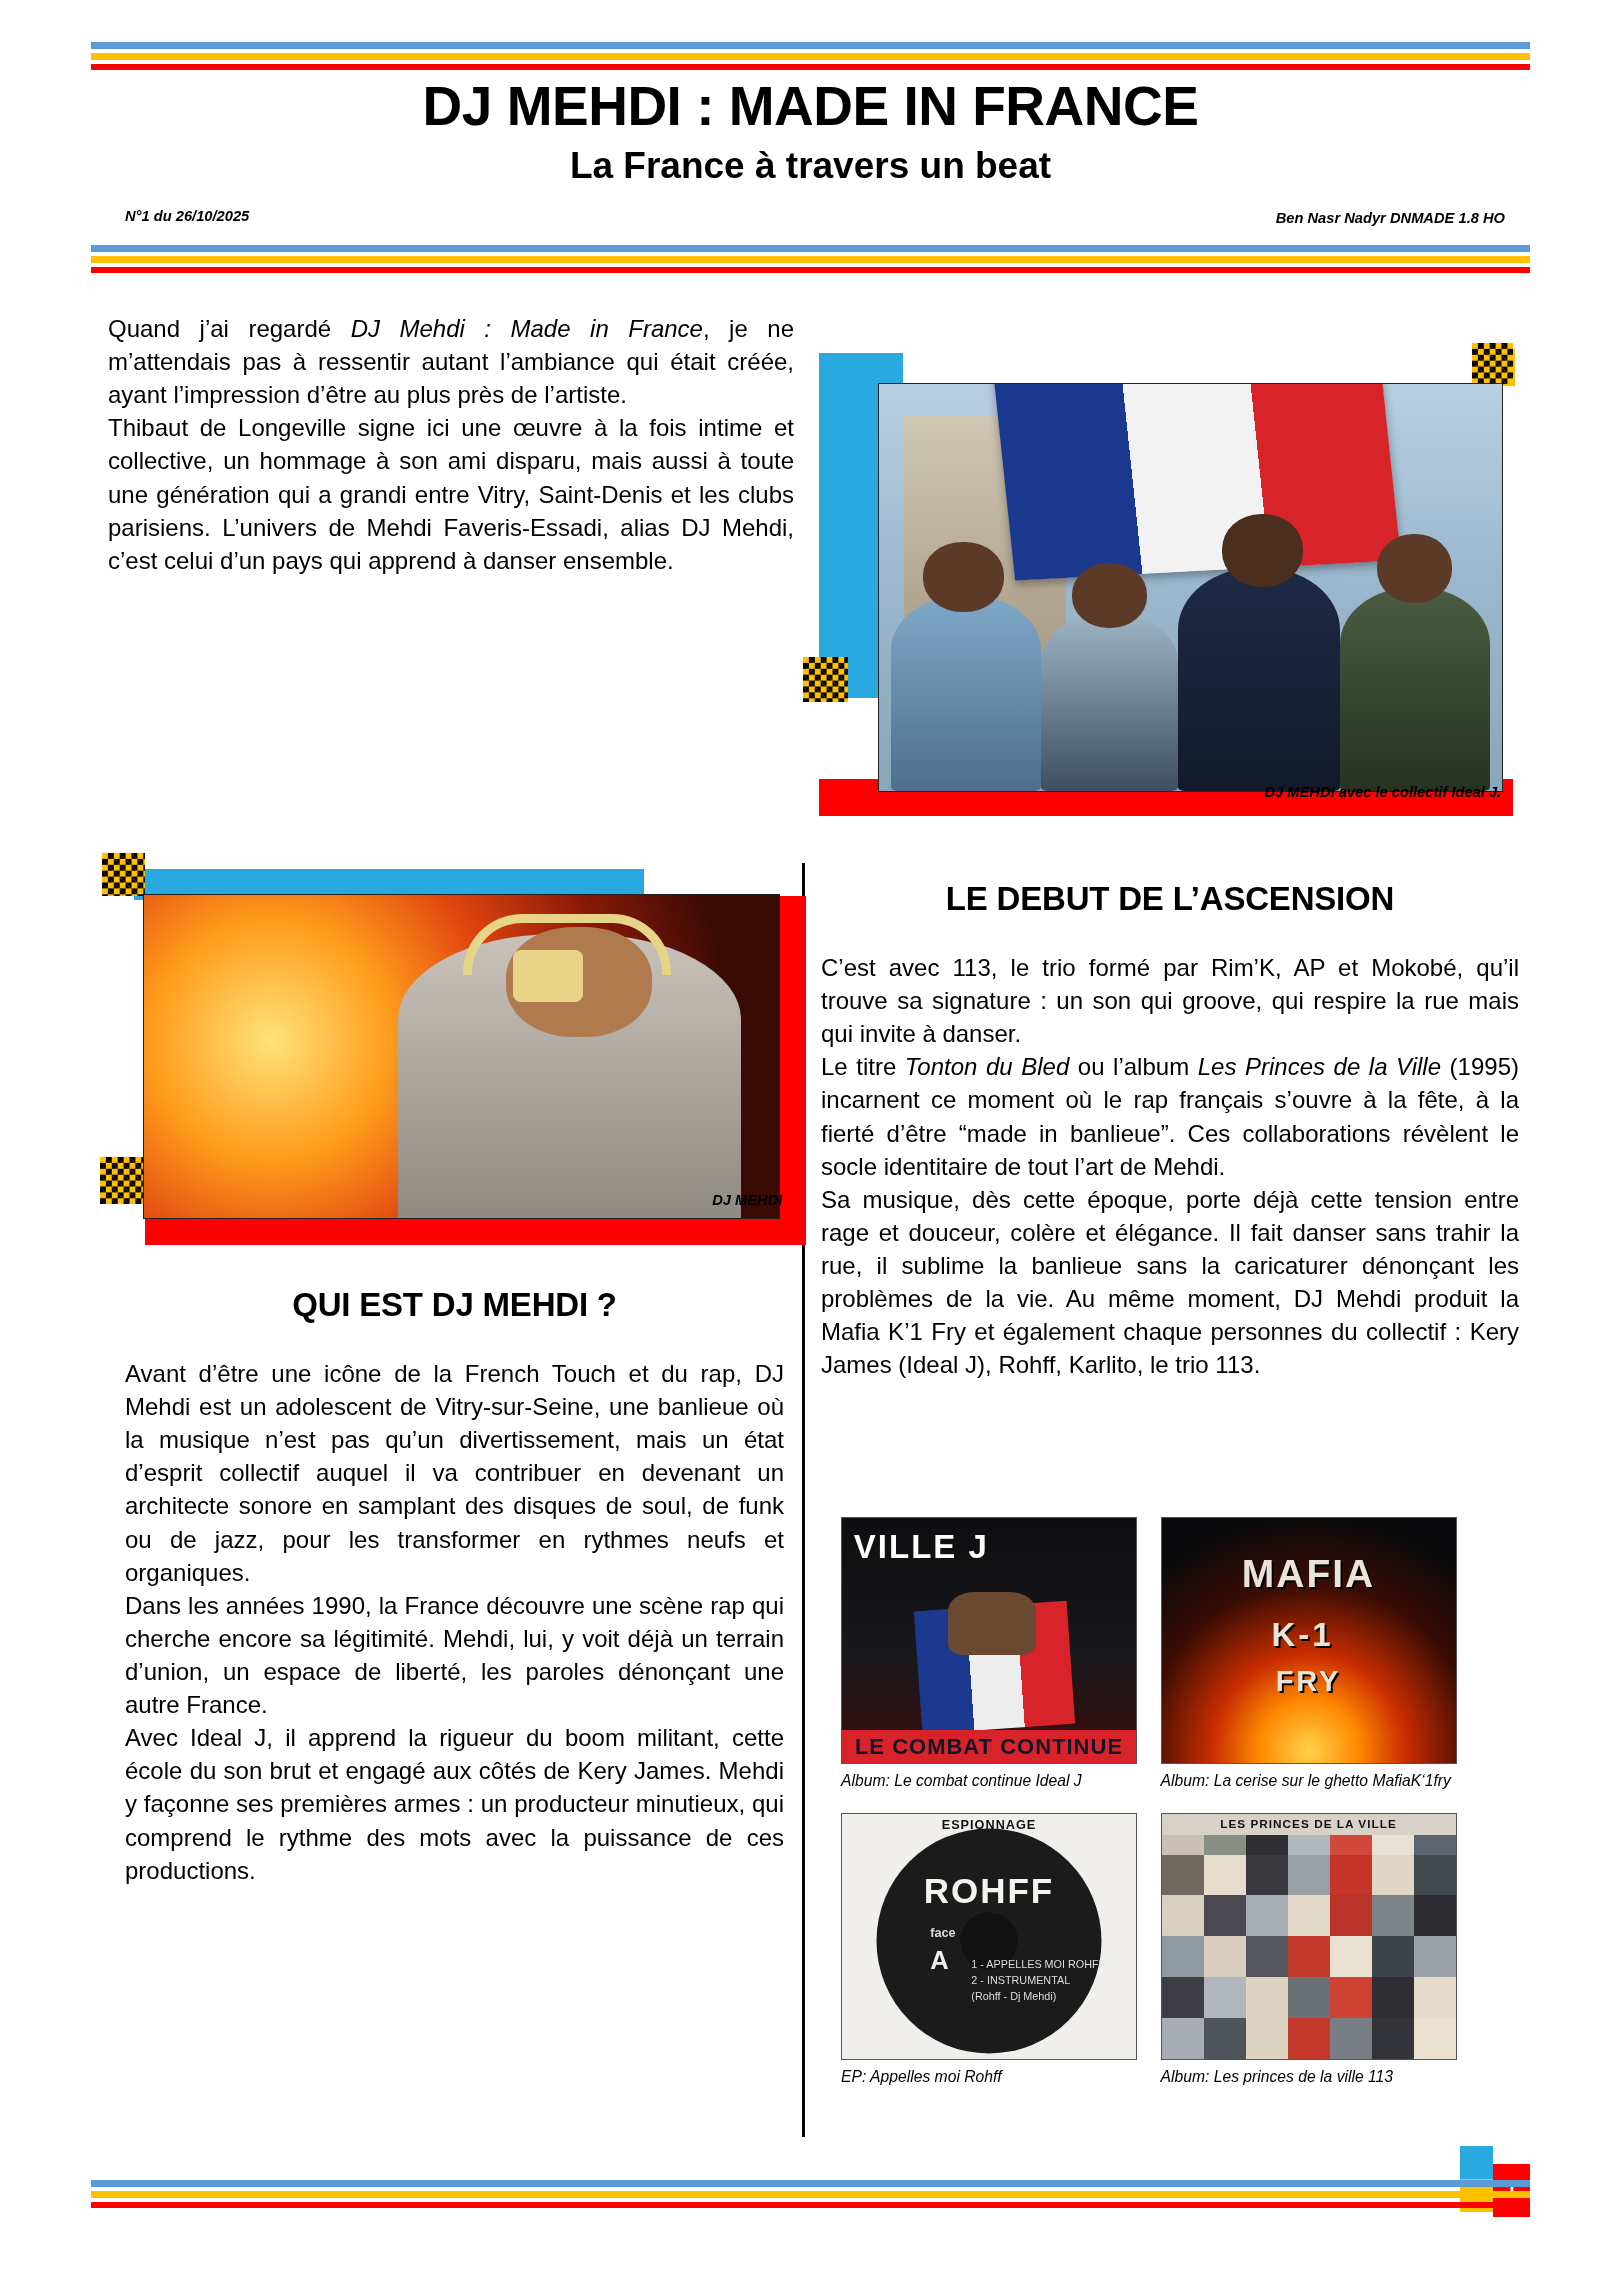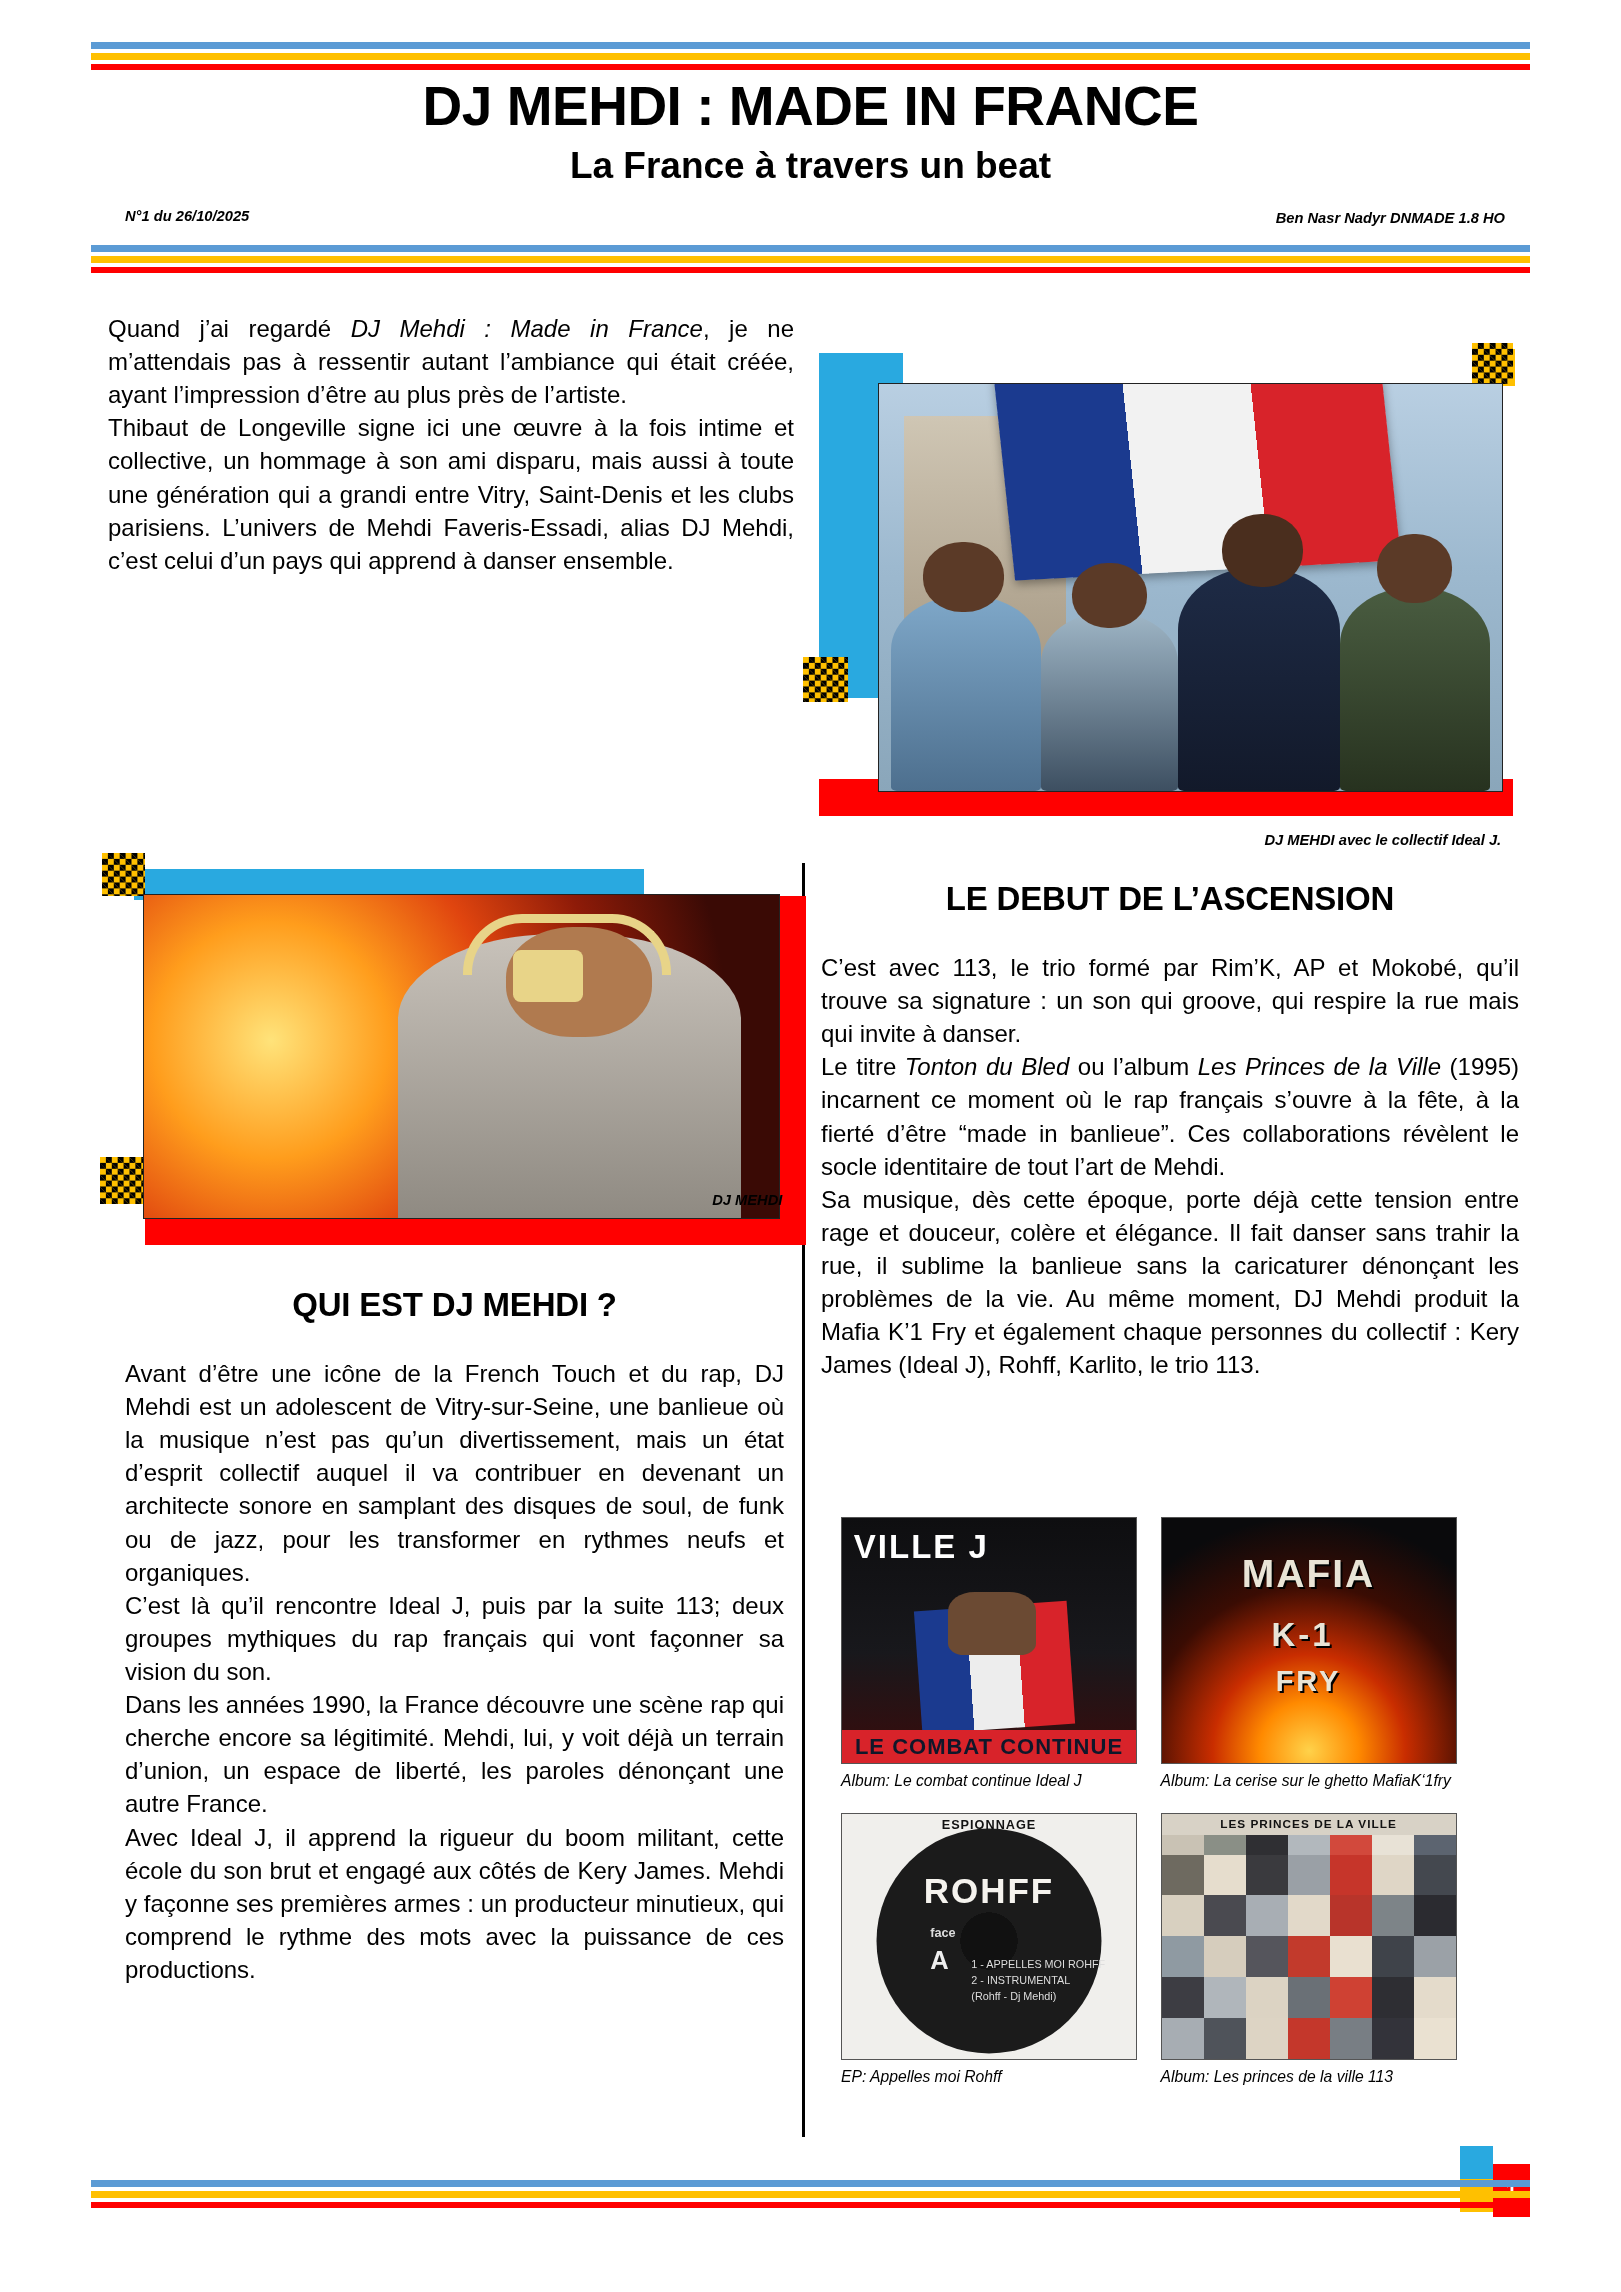--- a/index.html
+++ b/index.html
@@ -115,21 +115,21 @@
   }
   #photo-group .red-band{
     position:absolute;left:0;top:416px;width:694px;height:37px;background:#ff0000;
   }
   #photo-group .img{
     position:absolute;left:59px;top:19.6px;width:623px;height:407px;
     overflow:hidden;border:1px solid #222;
   }
   .caption-on-red{
     position:absolute;right:11.8px;top:421px;
-    font-size:14.7px;font-style:italic;font-weight:bold;color:#000;margin-top:48px;
+    font-size:14.7px;font-style:italic;font-weight:bold;color:#000;
   }
 
   
   .scene-flag{
     position:absolute;inset:0;
     background:
       linear-gradient(180deg,#b9cfe2 0%,#9db9cf 45%,#8aa6ba 100%);
   }
   .flag{
     position:absolute;left:20%;top:-6%;width:62%;height:52%;
@@ -370,21 +370,20 @@
         <div class="dj-phones"></div>
         <div class="dj-cup"></div>
       </div>
     </div>
     <div class="caption-dj">DJ MEHDI</div>
   </div>
 
   <div style="position:absolute;left:125px;top:1286px;width:659px;">
     <h2 class="section">QUI EST DJ MEHDI ?</h2>
     <p class="body">Avant d’être une icône de la French Touch et du rap, DJ Mehdi est un adolescent de Vitry-sur-Seine, une banlieue où la musique n’est pas qu’un divertissement, mais un état d’esprit collectif auquel il va contribuer en devenant un architecte sonore en samplant des disques de soul, de funk ou de jazz, pour les transformer en rythmes neufs et organiques.</p>
-    <p class="body gap">C’est là qu’il rencontre Ideal J, puis par la suite 113; deux groupes mythiques du rap français qui vont façonner sa vision du son.</p>
     <p class="body gap">Dans les années 1990, la France découvre une scène rap qui cherche encore sa légitimité. Mehdi, lui, y voit déjà un terrain d’union, un espace de liberté, les paroles dénonçant une autre France.</p>
     <p class="body gap">Avec Ideal J, il apprend la rigueur du boom militant, cette école du son brut et engagé aux côtés de Kery James. Mehdi y façonne ses premières armes : un producteur minutieux, qui comprend le rythme des mots avec la puissance de ces productions.</p>
   </div>
 
   <div style="position:absolute;left:821px;top:880px;width:698px;">
     <h2 class="section">LE DEBUT DE L’ASCENSION</h2>
     <p class="body">C’est avec 113, le trio formé par Rim’K, AP et Mokobé, qu’il trouve sa signature : un son qui groove, qui respire la rue mais qui invite à danser.</p>
     <p class="body gap"><span>Le titre </span><span class="it">Tonton du Bled</span><span> ou l’album </span><span class="it">Les Princes de la Ville</span><span> (1995) incarnent ce moment où le rap français s’ouvre à la fête, à la fierté d’être “made in banlieue”. Ces collaborations révèlent le socle identitaire de tout l’art de Mehdi.</span></p>
     <p class="body gap">Sa musique, dès cette époque, porte déjà cette tension entre rage et douceur, colère et élégance. Il fait danser sans trahir la rue, il sublime la banlieue sans la caricaturer dénonçant les problèmes de la vie. Au même moment, DJ Mehdi produit la Mafia K’1 Fry et également chaque personnes du collectif : Kery James (Ideal J), Rohff, Karlito, le trio 113.</p>
   </div>

